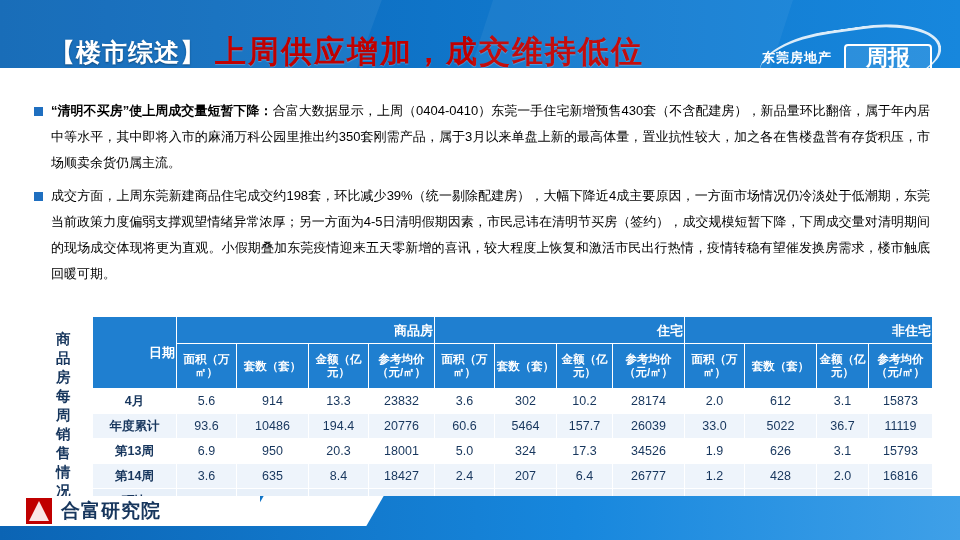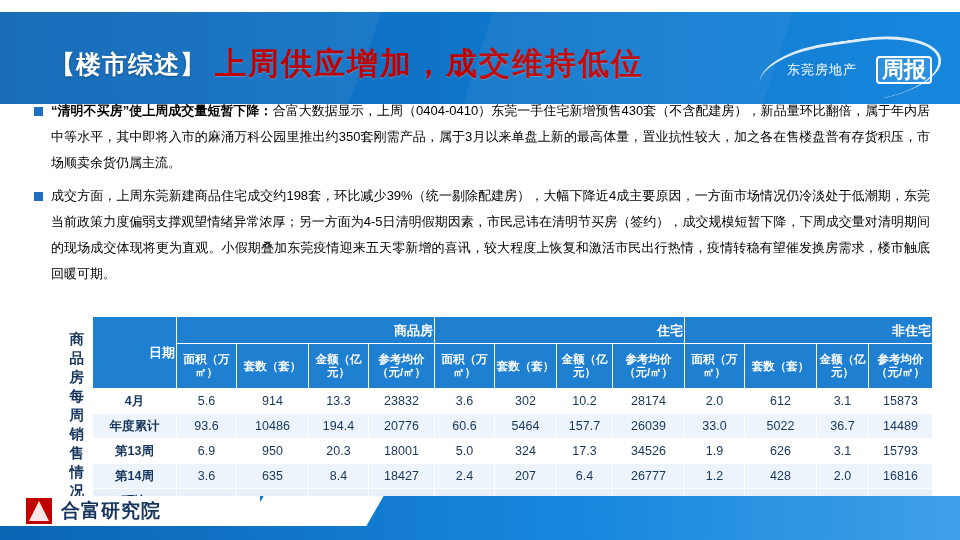--- a/index.html
+++ b/index.html
@@ -3,21 +3,21 @@
 <meta charset="utf-8">
 <style>
   html,body{margin:0;padding:0;}
   body{
     width:960px;height:540px;overflow:hidden;
     font-family:"Liberation Sans","DejaVu Sans",sans-serif;
     background:#ffffff;position:relative;
   }
   
   .header{
-    position:absolute;left:0;top:12px;width:960px;height:92px;
+    position:absolute;left:0;top:0;width:960px;height:68px;
     background:linear-gradient(90deg,#0b64b4 0%,#0f74c8 45%,#1787dd 100%);
     overflow:hidden;
   }
   .header:before{
     content:"";position:absolute;left:-60px;top:-40px;width:420px;height:200px;
     background:rgba(255,255,255,.06);transform:skewX(-20deg);
   }
   .header:after{
     content:"";position:absolute;right:180px;top:-70px;width:300px;height:220px;
     background:rgba(255,255,255,.05);transform:skewX(-18deg);
@@ -36,46 +36,46 @@
     position:absolute;right:28px;top:42px;height:32px;
     display:flex;align-items:center;
   }
   .hdr-logo .swoosh{
     position:absolute;right:-10px;top:-14px;width:180px;height:60px;
     border-radius:50%/60%;
     border-top:3px solid #ffffff;border-right:3px solid #ffffff;
     transform:rotate(-8deg);opacity:.85;
   }
   .hdr-logo-text{
-    color:#ffffff;font-size:13px;font-weight:normal;letter-spacing:1px;
-    margin-right:19px;
+    color:#ffffff;font-size:13px;font-weight:bold;letter-spacing:1px;
+    margin-right:12px;
   }
   .hdr-logo-mark{
     color:#ffffff;font-size:22px;font-weight:bold;font-family:"Liberation Serif","DejaVu Serif",serif;
-    border:2px solid #ffffff;border-radius:4px;padding:0 4px;line-height:24px;
+    border:2px solid #ffffff;border-radius:4px;padding:0 20px;line-height:24px;
     background:rgba(255,255,255,.1);
   }
 
   
   .bullets{position:absolute;left:34px;top:98px;width:896px;}
   .bullet{display:flex;margin-bottom:7px;}
   .bullet .sq{
     width:9px;height:9px;background:#1f6fc0;margin:9px 8px 0 0;flex:none;
   }
   .bullet .txt{
     color:#000000;font-size:13px;line-height:26px;text-align:justify;
     font-family:"Liberation Sans","DejaVu Sans",sans-serif;
   }
   .bullet .txt b{font-weight:bold;}
 
   
   .side-caption{
     position:absolute;left:56px;top:330px;width:28px;
     color:#17365d;font-size:14.5px;font-weight:bold;line-height:19px;
-    text-align:right;
+    text-align:left;
   }
 
   
   .tbl-wrap{position:absolute;left:92px;top:316px;width:840px;}
   table{border-collapse:collapse;width:840px;table-layout:fixed;}
   th,td{
     border:1px solid #ffffff;
     font-size:11.5px;text-align:center;vertical-align:middle;
     color:#17365d;padding:2px 1px;
   }
@@ -215,21 +215,21 @@
         <td>10486</td>
         <td>194.4</td>
         <td>20776</td>
         <td>60.6</td>
         <td>5464</td>
         <td>157.7</td>
         <td>26039</td>
         <td>33.0</td>
         <td>5022</td>
         <td>36.7</td>
-        <td>14489</td>
+        <td>11119</td>
       </tr>
       <tr>
         <td class="lbl">第13周</td>
         <td>6.9</td>
         <td>950</td>
         <td>20.3</td>
         <td>18001</td>
         <td>5.0</td>
         <td>324</td>
         <td>17.3</td>

